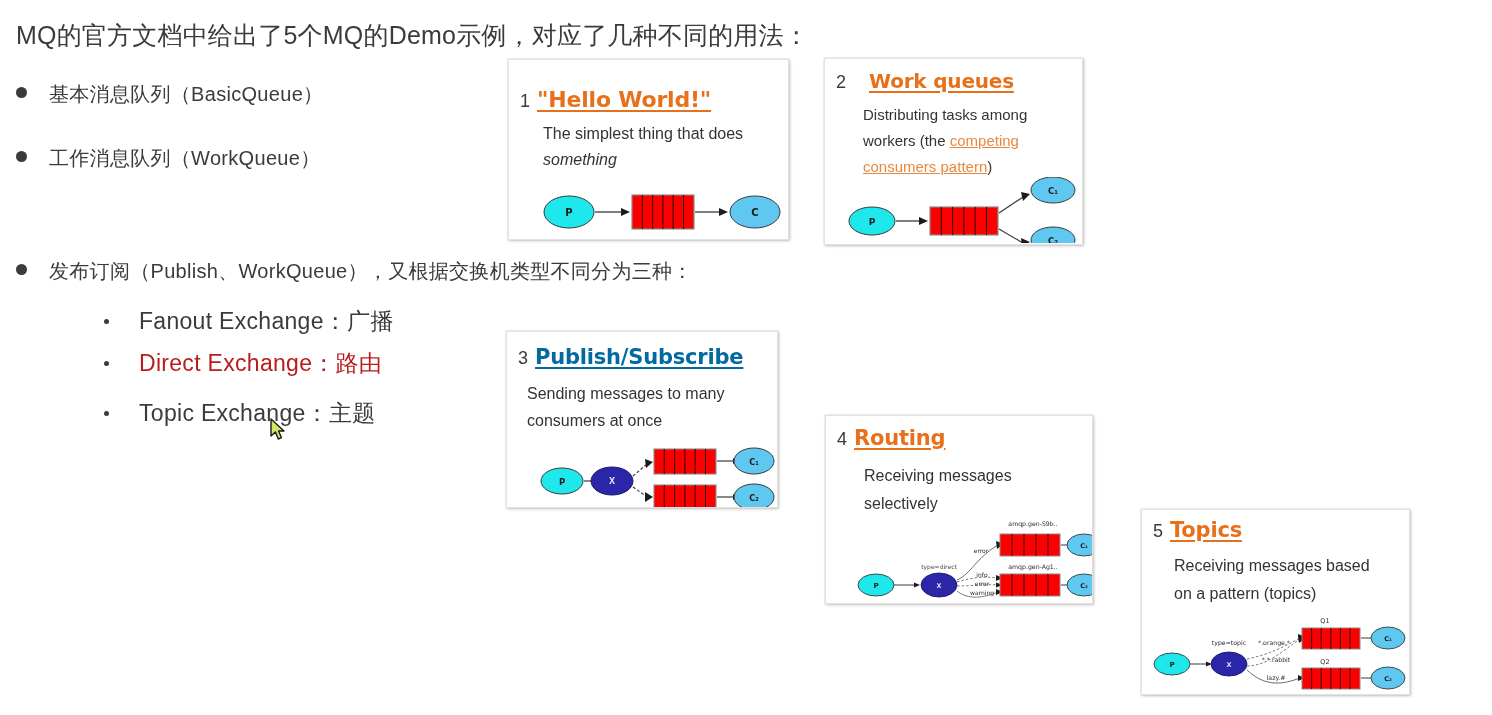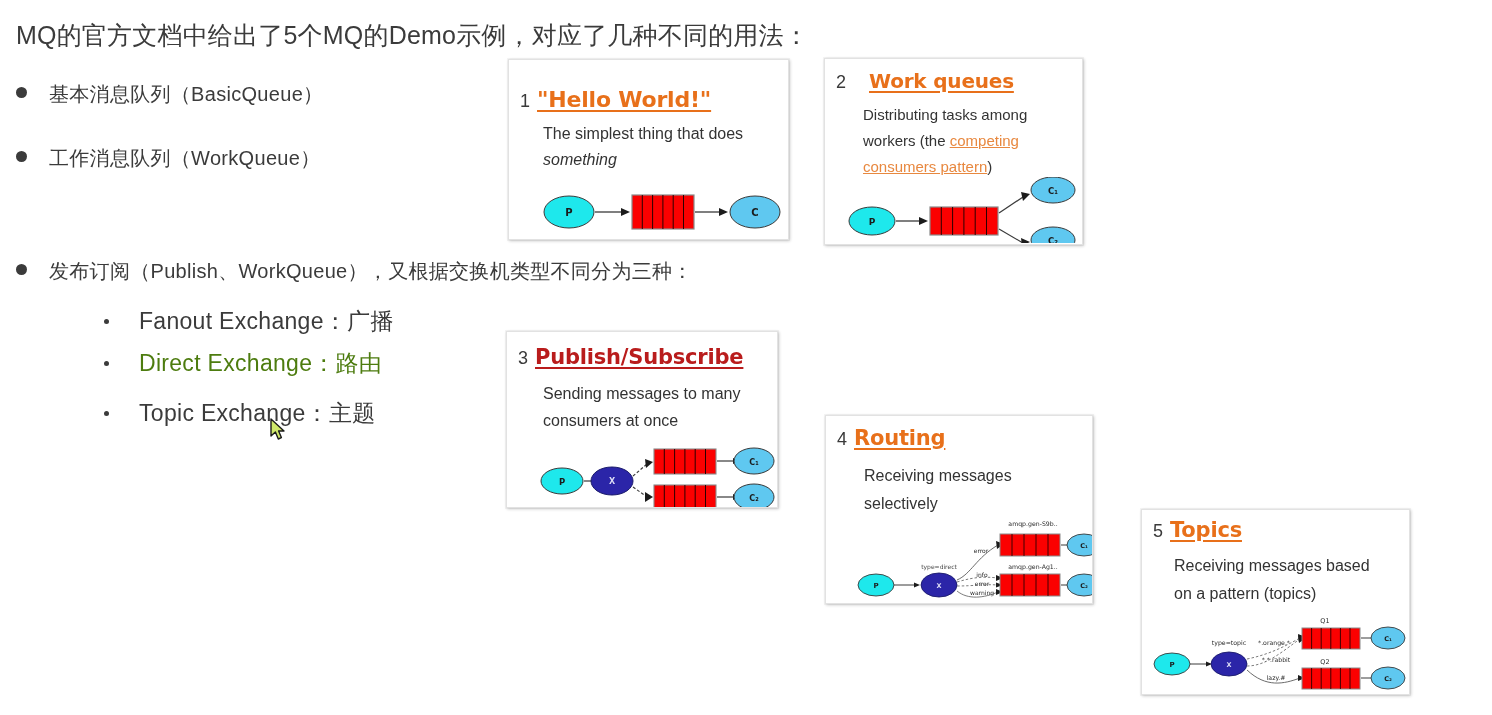--- a/index.html
+++ b/index.html
@@ -150,21 +150,21 @@
   <span class="bullet-text" style="color: rgb(59, 59, 59);">发布订阅（Publish、WorkQueue），又根据交换机类型不同分为三种：</span>
 </div>
 
 <div class="sub-row" style="left:104px; top:307px;">
   <span class="sub-dot"></span>
   <span class="sub-text" style="color: rgb(59, 59, 59);">Fanout Exchange：广播</span>
 </div>
 
 <div class="sub-row" style="left:104px; top:349px;">
   <span class="sub-dot"></span>
-  <span class="sub-text" style="color: #4d7c0f;">Direct Exchange：路由</span>
+  <span class="sub-text" style="color: #b91c1c;">Direct Exchange：路由</span>
 </div>
 
 <div class="sub-row" style="left:104px; top:390px;margin-top:9px;">
   <span class="sub-dot"></span>
   <span class="sub-text" style="color: rgb(59, 59, 59);">Topic Exchange：主题</span>
 </div>
 
 <div class="card" style="left:508px; top:59px; width:281px; height:181px;">
   <div class="card-head" style="margin-top:27px;">
     <span class="card-num">1</span>
@@ -225,23 +225,23 @@
       <text x="228" y="17" font-size="8.5" font-weight="bold" text-anchor="middle" fill="#1b1b1b" font-family="DejaVu Sans, sans-serif">C₁</text>
       <ellipse cx="228" cy="63" rx="22" ry="13" fill="#5fc8f0" stroke="#3a3a3a" stroke-width="1"></ellipse>
       <text x="228" y="67" font-size="8.5" font-weight="bold" text-anchor="middle" fill="#1b1b1b" font-family="DejaVu Sans, sans-serif">C₂</text>
     </svg>
   </div>
 </div>
 
 <div class="card" style="left:506px; top:331px; width:272px; height:177px;">
   <div class="card-head" style="margin-top:13px;">
     <span class="card-num">3</span>
-    <span class="card-title" style="font-size: 21px; color: #b91c1c;">Publish/Subscribe</span>
-  </div>
-  <div class="card-body" style="padding:11px 12px 0 36px; font-size:16px; line-height:1.7; max-width:228px;">
+    <span class="card-title" style="font-size: 21px; color: #0369a1;">Publish/Subscribe</span>
+  </div>
+  <div class="card-body" style="padding:11px 12px 0 20px; font-size:16px; line-height:1.7; max-width:228px;">
     <span>Sending messages to many consumers at once</span>
   </div>
   <div class="card-figure" style="top:105px;">
     <svg width="272" height="72" viewBox="0 0 272 72">
       <ellipse cx="55" cy="44" rx="21" ry="13" fill="#1ee8ec" stroke="#3a3a3a" stroke-width="1"></ellipse>
       <text x="55" y="48" font-size="8.5" font-weight="bold" text-anchor="middle" fill="#1b1b1b" font-family="DejaVu Sans, sans-serif">P</text>
       <line x1="77" y1="44" x2="92" y2="44" stroke="#3a3a3a" stroke-width="1.2"></line>
       <polygon points="92,41 99,44 92,47" fill="#1b1b1b"></polygon>
       <ellipse cx="105" cy="44" rx="21" ry="14" fill="#2b25a8" stroke="#1b1b6b" stroke-width="1"></ellipse>
       <text x="105" y="47" font-size="8" font-weight="bold" text-anchor="middle" fill="#dcdcf5" font-family="DejaVu Sans, sans-serif">X</text>

